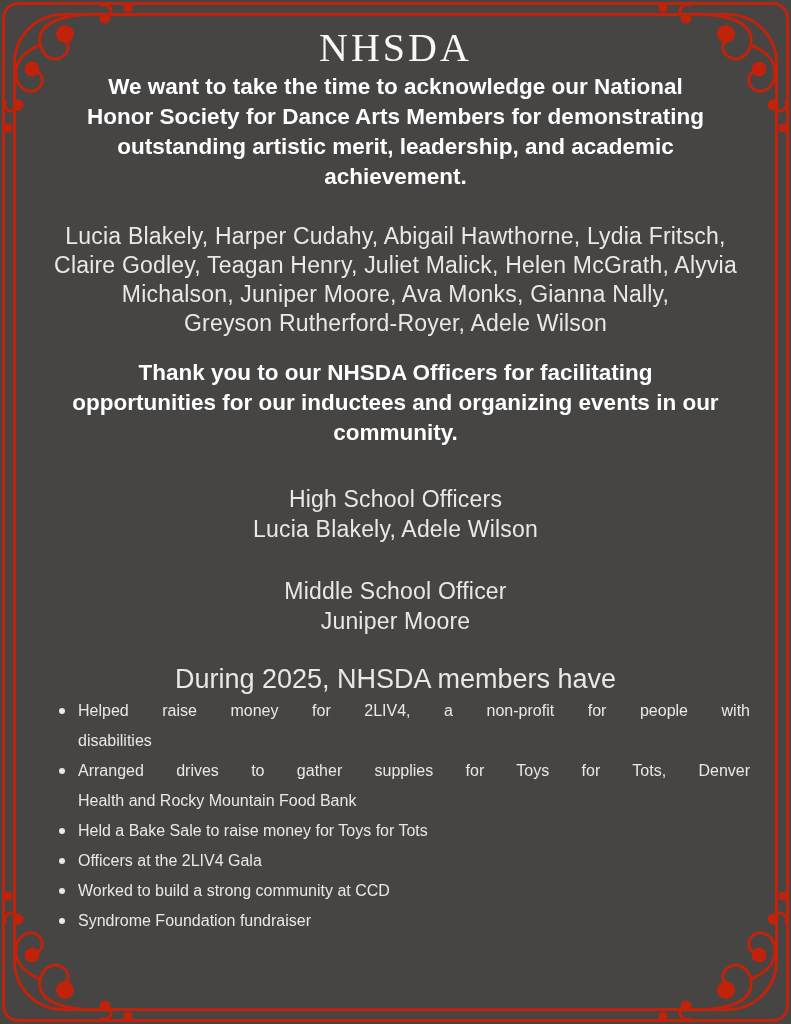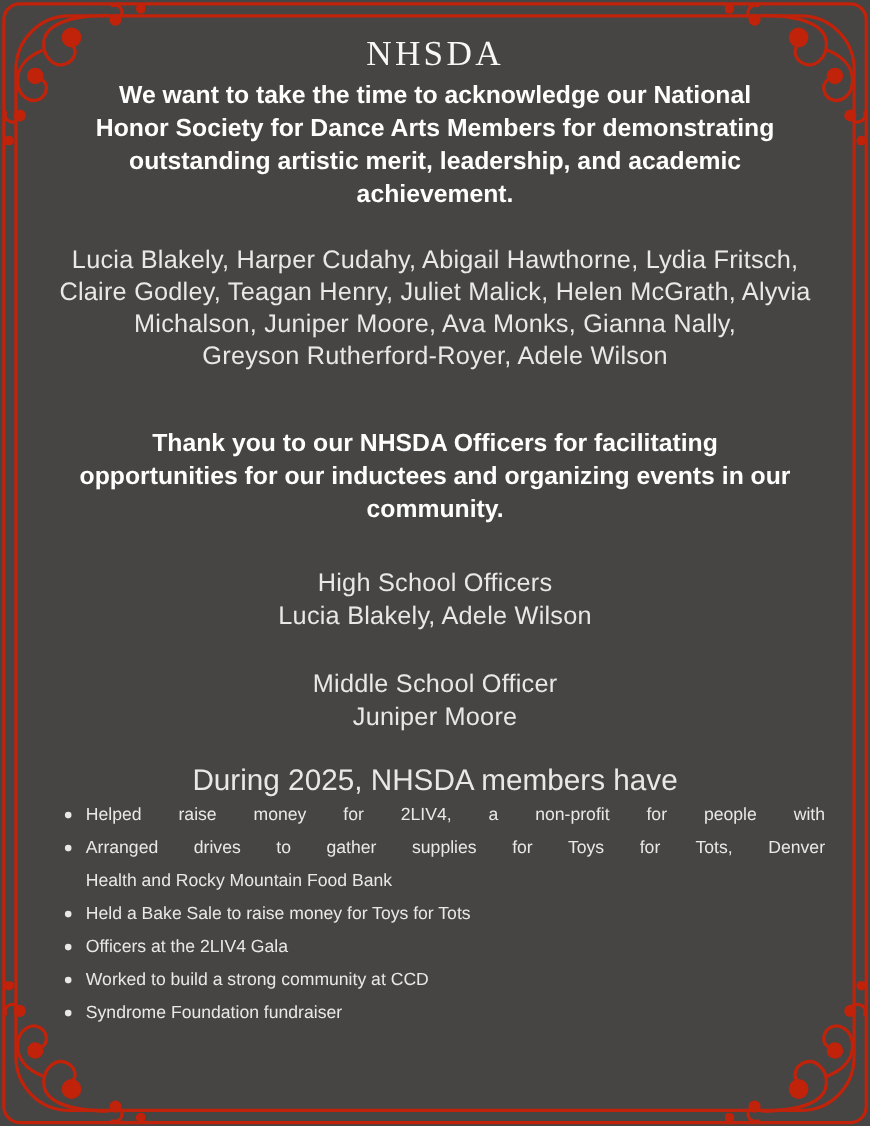--- a/index.html
+++ b/index.html
@@ -44,42 +44,42 @@
   .fl-br { bottom: 0; right: 0; transform: scale(-1,-1); }
 
   .content {
     position: absolute; inset: 0;
     padding-top: 14px;
     text-align: center;
   }
   .title {
     font-family: "Liberation Serif", serif;
     font-weight: 400;
-    font-size: 32px;
+    font-size: 40px;
     letter-spacing: 3px;
     color: #f8f7f6;
     line-height: 44px;
     margin-top: 12px;
   }
   .bold-para {
     font-weight: 700;
     font-size: 22.5px;
     line-height: 30px;
     color: var(--text-bold);
     margin-top: 2px;
   }
   .light { 
     font-weight: 400;
     font-size: 23px;
     line-height: 29px;
     color: var(--text-light);
     letter-spacing: 0.2px;
   }
   .members { margin-top: 30px; }
-  .thanks  { margin-top: 50px; }
+  .thanks  { margin-top: 20px; }
   .officer-block.hs { margin-top: 36px; }
   .officer-block.ms { margin-top: 32px; }
   .officer-block div { line-height: 30px; }
   .during {
     margin-top: 28px;
     font-size: 27px;
     line-height: 30px;
     color: var(--text-light);
   }
   .activities {
@@ -211,20 +211,21 @@
       <div>Middle School Officer</div>
       <div>Juniper Moore</div>
     </div>
 
     <div class="during">During 2025, NHSDA members have</div>
 
     <ul class="activities">
       <li>
         <span class="bullet-dot"></span>
         <div class="jline">Helped raise money for 2LIV4, a non-profit for people with</div>
+        <div class="lline">disabilities</div>
       </li>
       <li>
         <span class="bullet-dot"></span>
         <div class="jline">Arranged drives to gather supplies for Toys for Tots, Denver</div>
         <div class="lline">Health and Rocky Mountain Food Bank</div>
       </li>
       <li>
         <span class="bullet-dot"></span>
         <div class="lline">Held a Bake Sale to raise money for Toys for Tots</div>
       </li>

